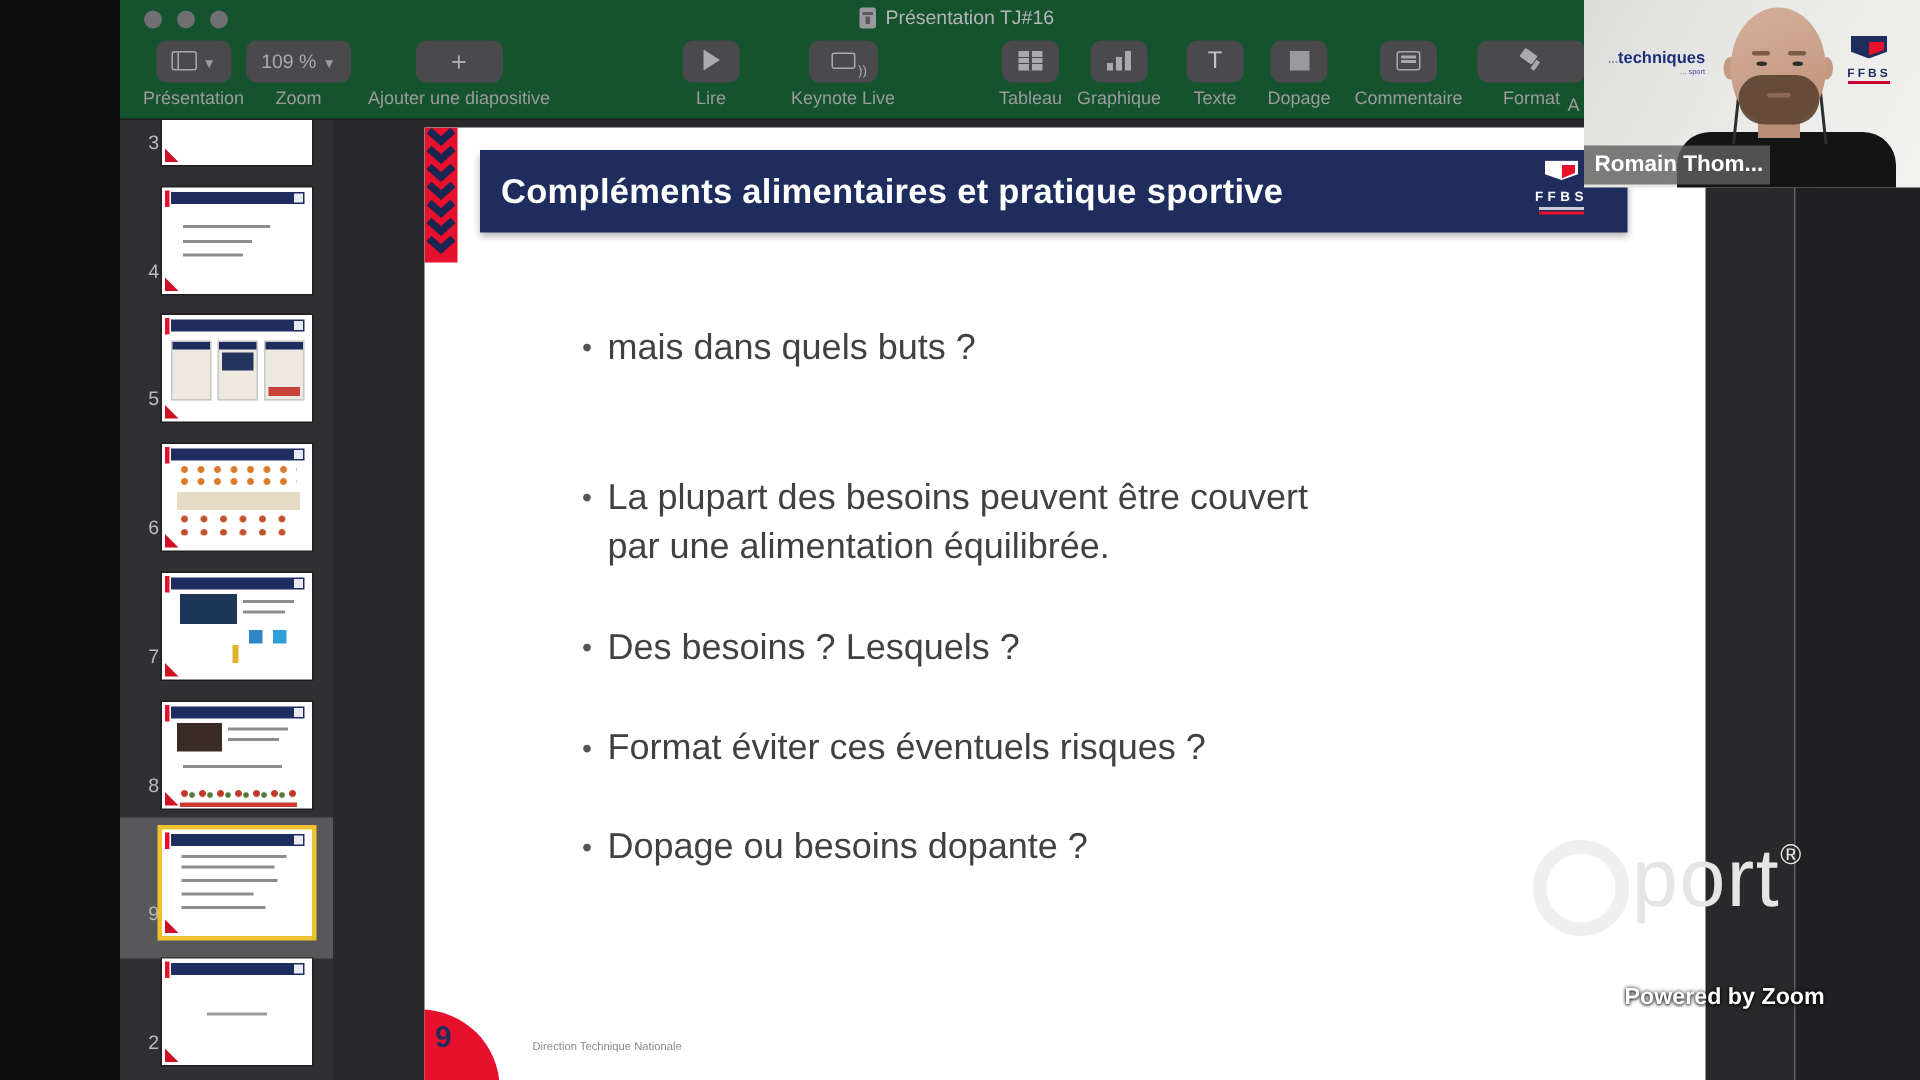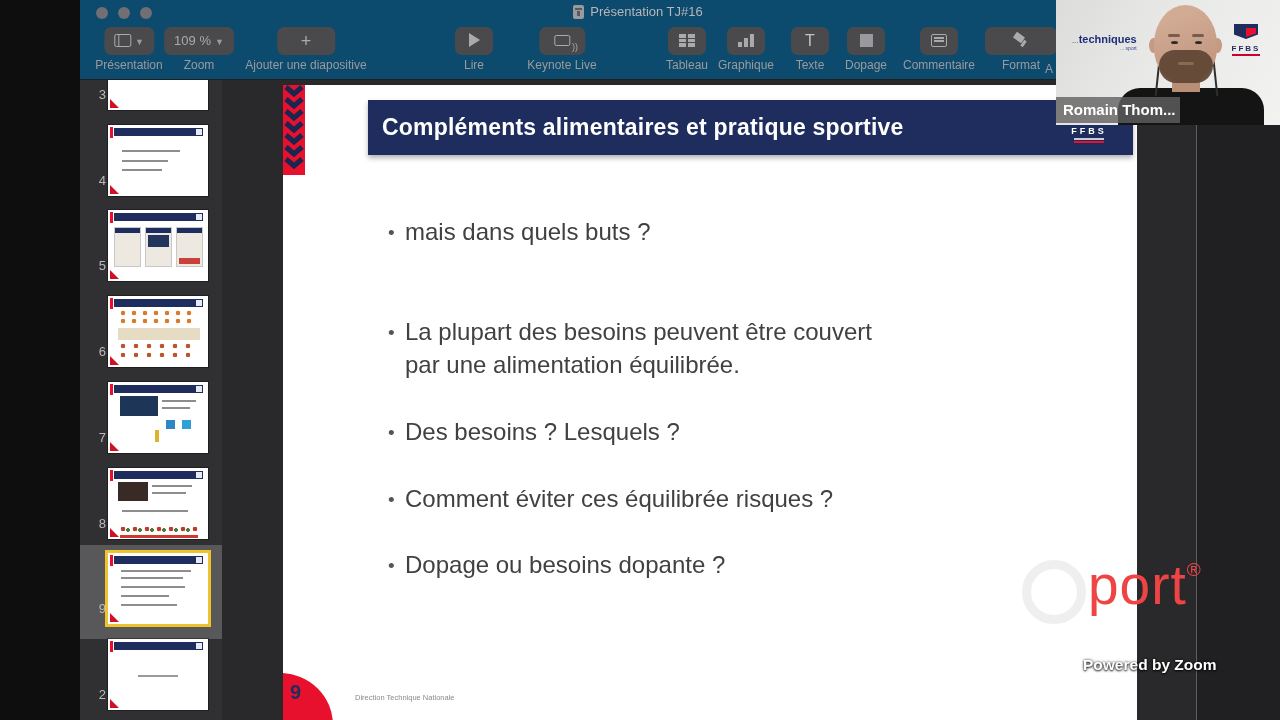--- a/index.html
+++ b/index.html
@@ -6,21 +6,21 @@
   html,body { width:1280px; height:720px; overflow:hidden; background:#0e0e0e;
               font-family:"Liberation Sans", sans-serif; }
 
   
   #bar-left  { position:absolute; left:0; top:0; width:80px; height:720px; background:#0e0e0e; }
   #bar-right { position:absolute; left:1196px; top:0; width:84px; height:720px;
                background:#202023; border-left:1px solid #5f5f63; }
 
   
   #window { position:absolute; left:80px; top:0; width:1116px; height:720px;
-            background:#0c4a6e; }
+            background:#14532d; }
 
   
   #titlebar { position:absolute; left:0; top:0; width:100%; height:25px; }
   .tl { position:absolute; top:7px; width:12px; height:12px; border-radius:50%; background:#6f6f74; }
   #win-title { position:absolute; top:4px; left:0; width:100%; text-align:center;
                color:#b6b6b8; font-size:13px; }
   #doc-icon { display:inline-block; width:11px; height:14px; background:#9a9a9e;
               border-radius:2px; margin-right:6px; vertical-align:-3px; position:relative; }
   #doc-icon::after { content:""; position:absolute; left:2px; top:3px; right:2px; height:2px; background:#5a5a5e; }
   #doc-icon::before { content:""; position:absolute; left:4px; top:6px; width:3px; height:5px; background:#5a5a5e; }
@@ -133,21 +133,21 @@
   .k-centered .c { left:30px; top:36px; width:40px; background:#9a9a9a; }
 
   
   #canvas { position:absolute; left:142px; top:0; width:974px; height:640px; background:#29292b; }
   #slide { position:absolute; left:61px; top:5px; width:854px; height:640px; background:#ffffff;
            overflow:hidden; }
 
   #chevrons { position:absolute; left:0; top:0; width:22px; height:90px; background:#e8112d; }
 
   #slide-titlebar { position:absolute; left:37px; top:15px; width:765px; height:55px;
-           background:#1f2d5e; box-shadow:0 3px 5px rgba(0,0,0,.3);margin-left:48px; }
+           background:#1f2d5e; box-shadow:0 3px 5px rgba(0,0,0,.3); }
   #slide-title { position:absolute; left:14px; top:0; height:55px; line-height:55px;
            color:#ffffff; font-size:23px; font-weight:bold; letter-spacing:0.2px; }
   #ffbs-logo { position:absolute; left:700px; top:3px; width:42px; height:50px; background:#1f2d5e;
            text-align:center; }
   #ffbs-logo .flag { margin:4px auto 1px; width:26px; height:18px; position:relative; }
   #ffbs-logo .flag::before { content:""; position:absolute; left:2px; top:0; width:22px; height:13px;
            background:#ffffff; clip-path:polygon(0 0,100% 0,100% 70%,50% 100%,0 70%); }
   #ffbs-logo .flag::after { content:""; position:absolute; left:13px; top:3px; width:9px; height:9px;
            background:#e8112d; clip-path:polygon(0 0,100% 0,100% 60%,0 100%); }
   #ffbs-logo .ftxt { color:#ffffff; font-size:9px; font-weight:bold; letter-spacing:3px; }
@@ -160,21 +160,21 @@
 
   #slide-footer { position:absolute; left:72px; top:608px; font-size:7.5px; color:#8a8a8a; }
 
   #page-circle { position:absolute; left:-3px; top:588px; width:53px; height:52px; background:#e8112d;
            border-top-right-radius:100%; }
   #page-num { position:absolute; left:10px; top:8px; color:#1f2d5e; font-size:20px; font-weight:bold; }
 
   
   #watermark-ring { position:absolute; left:1022px; top:560px; width:64px; height:64px; z-index:30;
            border-radius:50%; border:9px solid rgba(236,236,236,0.85); }
-  #watermark { position:absolute; left:1088px; top:553px; z-index:30; color:#ef4444;
+  #watermark { position:absolute; left:1088px; top:553px; z-index:30; color:#e5e5e5;
            font-size:55px; font-weight:400; letter-spacing:1px; }
   #watermark sup { font-size:19px; vertical-align:28px; }
   #powered { position:absolute; left:1083px; top:656px; z-index:60; color:#ffffff;
            font-size:15.5px; font-weight:bold;
            text-shadow:0 0 3px rgba(0,0,0,.8), 0 1px 2px rgba(0,0,0,.8); }
 
   
   #webcam { position:absolute; left:1056px; top:0; width:224px; height:125px; z-index:50;
            background:linear-gradient(120deg, #dcdcda 0%, #e9e9e7 45%, #f2f2f0 100%); overflow:hidden; }
   #cam-logo-left { position:absolute; left:16px; top:33px; color:#1c2f7a; font-size:11px; font-weight:bold; }
@@ -420,21 +420,21 @@
             </div>
             <div class="bullet" style="top: 330px;">
               <span class="dot">•</span>
               <div class="blines">
                 <div>Des besoins ? Lesquels ?</div>
               </div>
             </div>
             <div class="bullet" style="top: 397px;">
               <span class="dot">•</span>
               <div class="blines">
-                <div>Comment éviter ces équilibrée risques ?</div>
+                <div>Format éviter ces éventuels risques ?</div>
               </div>
             </div>
             <div class="bullet" style="top: 463px;">
               <span class="dot">•</span>
               <div class="blines">
                 <div>Dopage ou besoins dopante ?</div>
               </div>
             </div>
           </div>
 

